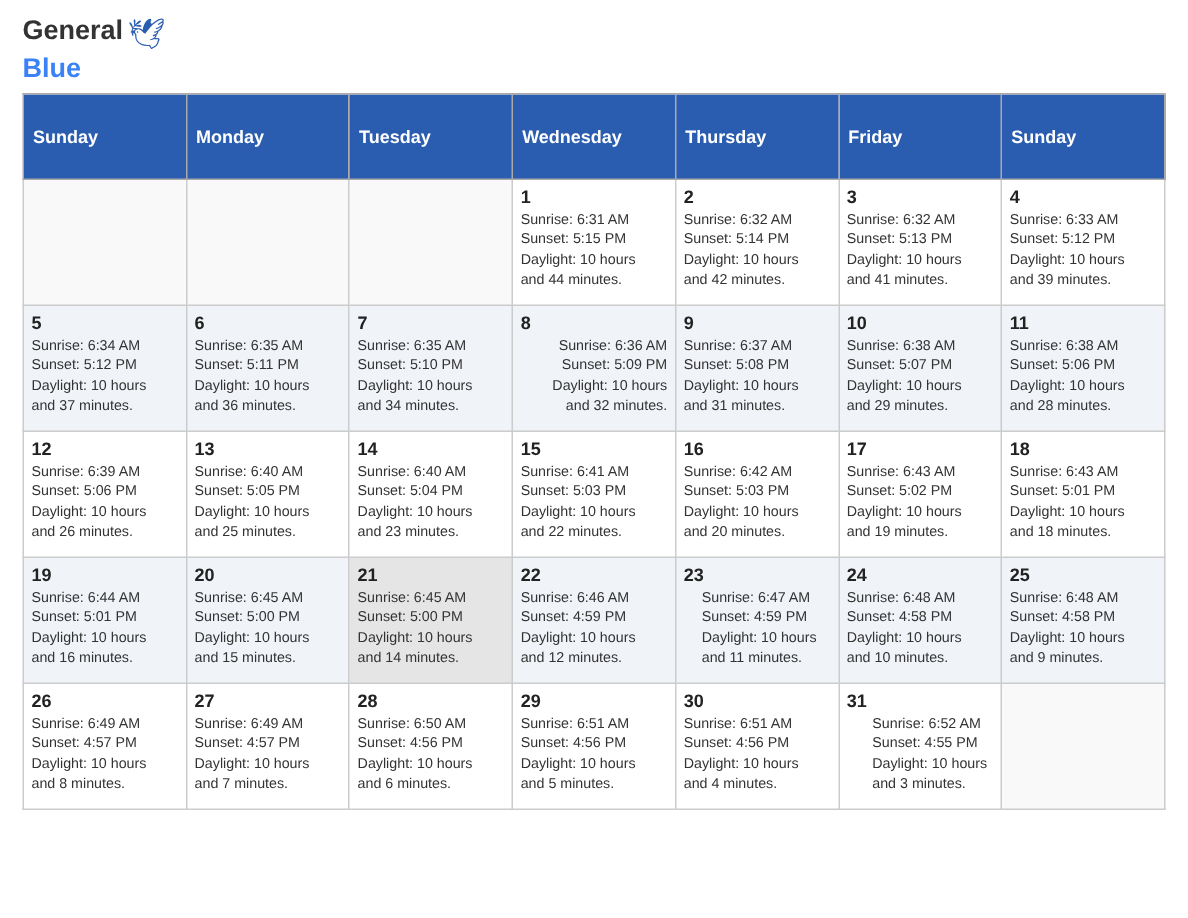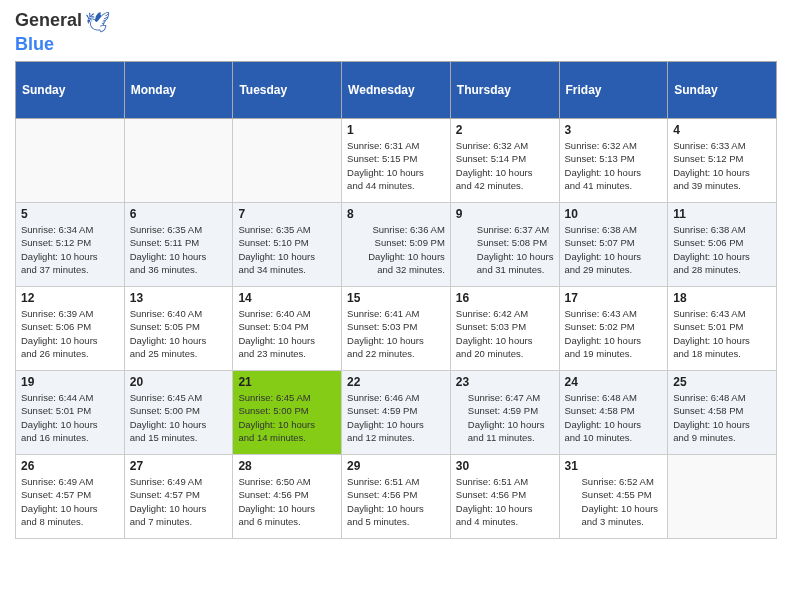--- a/index.html
+++ b/index.html
@@ -175,21 +175,21 @@
         </td>
         <td style="background: rgb(240, 243, 248);">
           <div class="day-number">8</div>
           <div class="day-info" style="white-space: pre-line; text-align: right;">Sunrise: 6:36 AM
 Sunset: 5:09 PM
 Daylight: 10 hours
 and 32 minutes.</div>
         </td>
         <td style="background: rgb(240, 243, 248);">
           <div class="day-number">9</div>
-          <div class="day-info" style="white-space: pre-line; margin-left: 21px;">Sunrise: 6:37 AM
+          <div class="day-info" style="white-space: pre-line;">Sunrise: 6:37 AM
 Sunset: 5:08 PM
 Daylight: 10 hours
 and 31 minutes.</div>
         </td>
         <td style="background: rgb(240, 243, 248);">
           <div class="day-number">10</div>
           <div class="day-info" style="white-space: pre-line;">Sunrise: 6:38 AM
 Sunset: 5:07 PM
 Daylight: 10 hours
 and 29 minutes.</div>
@@ -261,21 +261,21 @@
 Daylight: 10 hours
 and 16 minutes.</div>
         </td>
         <td style="background: rgb(240, 243, 248);">
           <div class="day-number">20</div>
           <div class="day-info" style="white-space: pre-line;">Sunrise: 6:45 AM
 Sunset: 5:00 PM
 Daylight: 10 hours
 and 15 minutes.</div>
         </td>
-        <td style="background: #84cc16;">
+        <td style="background: #e5e5e5;">
           <div class="day-number">21</div>
           <div class="day-info" style="white-space: pre-line;">Sunrise: 6:45 AM
 Sunset: 5:00 PM
 Daylight: 10 hours
 and 14 minutes.</div>
         </td>
         <td style="background: rgb(240, 243, 248);">
           <div class="day-number">22</div>
           <div class="day-info" style="white-space: pre-line;">Sunrise: 6:46 AM
 Sunset: 4:59 PM

